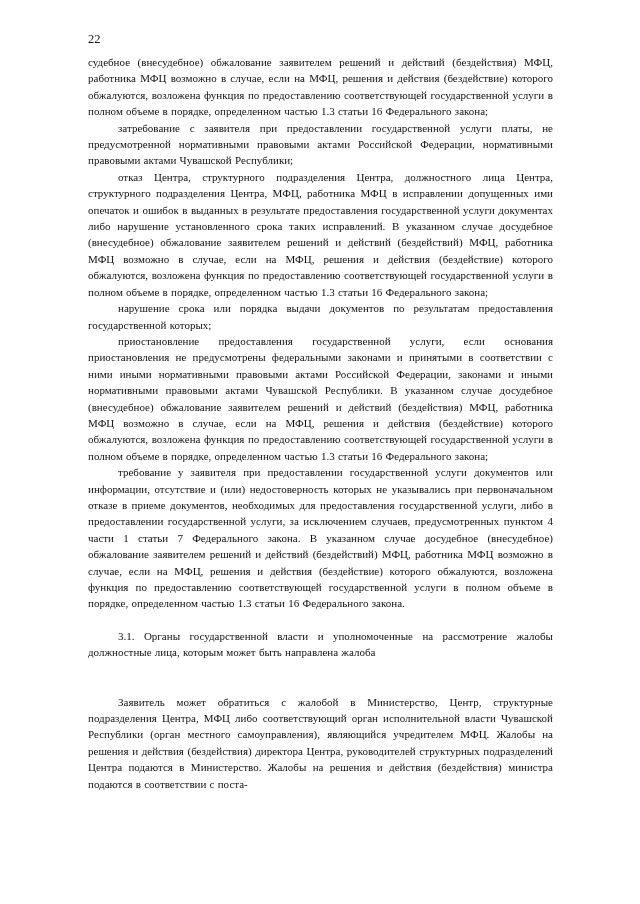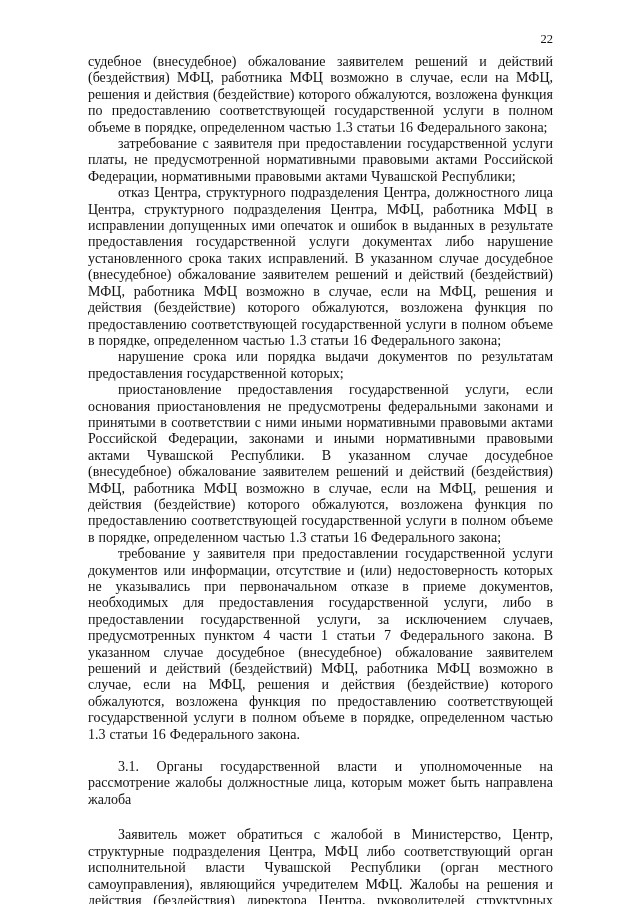--- a/index.html
+++ b/index.html
@@ -12,38 +12,38 @@
     width: 640px;
     height: 904px;
     background: #ffffff;
     box-sizing: border-box;
     padding: 32px 87px 0 88px;
     overflow: hidden;
     font-family: "Liberation Serif", "DejaVu Serif", serif;
     color: #111111;
   }
   .page-number {
-    text-align: right;
+    text-align: left;
     font-size: 12.5px;
     line-height: 14px;
     margin-bottom: 8px;
     font-family: Liberation Serif, serif;
   }
   .content p {
     margin: 0;
-    font-size: 14px;
+    font-size: 11px;
     line-height: 16.4px;
     text-align: justify;
     word-spacing: 0.5px;
   }
   .content p.indent {
     text-indent: 30px;
   }
   .content p.gap-1 { margin-top: 16px; }
-  .content p.gap-2 { margin-top: 19px; }
+  .content p.gap-2 { margin-top: 33px; }
 </style>
 </head>
 <body>
 
 <div class="page">
   <div class="page-number">22</div>
   <div class="content" id="content">
       <p>судебное (внесудебное) обжалование заявителем решений и действий (бездействия) МФЦ, работника МФЦ возможно в случае, если на МФЦ, решения и действия (бездействие) которого обжалуются, возложена функция по предоставлению соответствующей государственной услуги в полном объеме в порядке, определенном частью 1.3 статьи 16 Федерального закона;</p>
       <p class="indent">затребование с заявителя при предоставлении государственной услуги платы, не предусмотренной нормативными правовыми актами Российской Федерации, нормативными правовыми актами Чувашской Республики;</p>
       <p class="indent">отказ Центра, структурного подразделения Центра, должностного лица Центра, структурного подразделения Центра, МФЦ, работника МФЦ в исправлении допущенных ими опечаток и ошибок в выданных в результате предоставления государственной услуги документах либо нарушение установленного срока таких исправлений. В указанном случае досудебное (внесудебное) обжалование заявителем решений и действий (бездействий) МФЦ, работника МФЦ возможно в случае, если на МФЦ, решения и действия (бездействие) которого обжалуются, возложена функция по предоставлению соответствующей государственной услуги в полном объеме в порядке, определенном частью 1.3 статьи 16 Федерального закона;</p>

